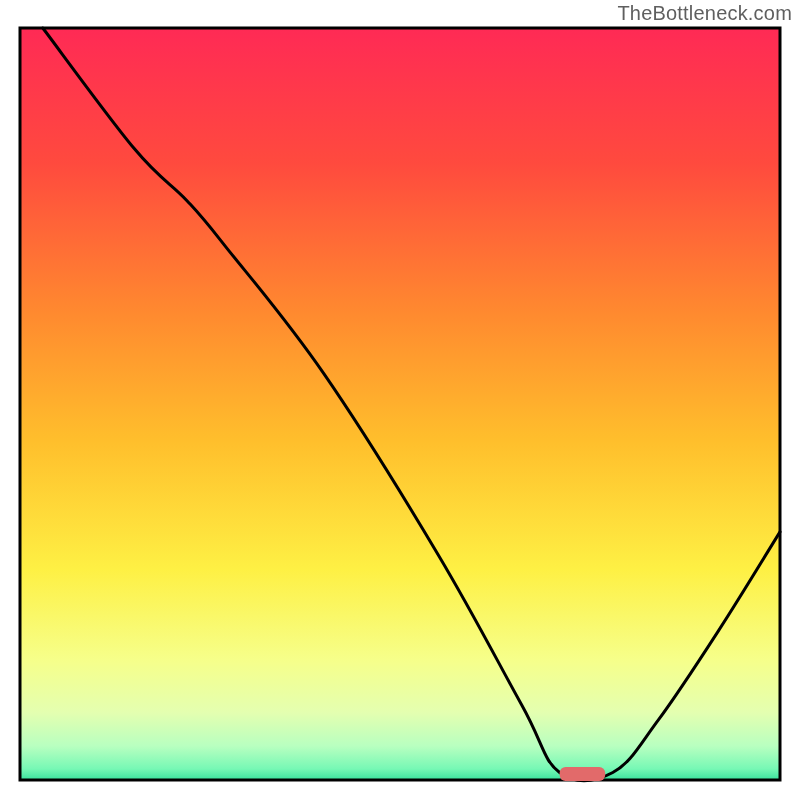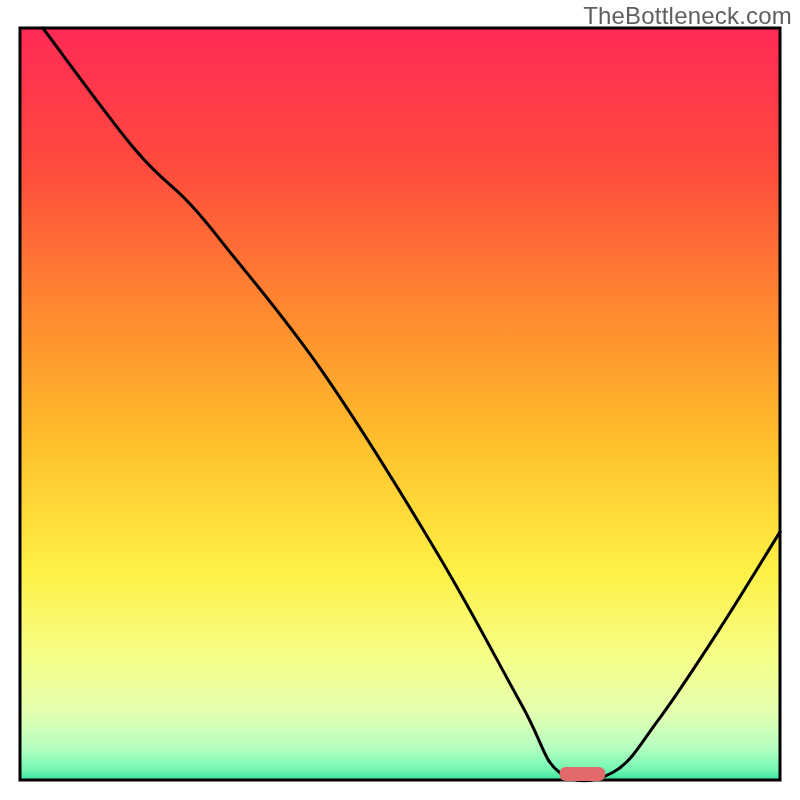--- a/index.html
+++ b/index.html
@@ -14,21 +14,21 @@
   .frame {
     position: relative;
     width: 800px;
     height: 800px;
     box-sizing: border-box;
   }
   .watermark {
     position: absolute;
     top: 2px;
     right: 8px;
-    font-size: 24px;
+    font-size: 20px;
     font-weight: 500;
     color: #5f5f5f;
     letter-spacing: 0.2px;
   }
   svg.plot {
     position: absolute;
     left: 0;
     top: 0;
   }
 </style>

